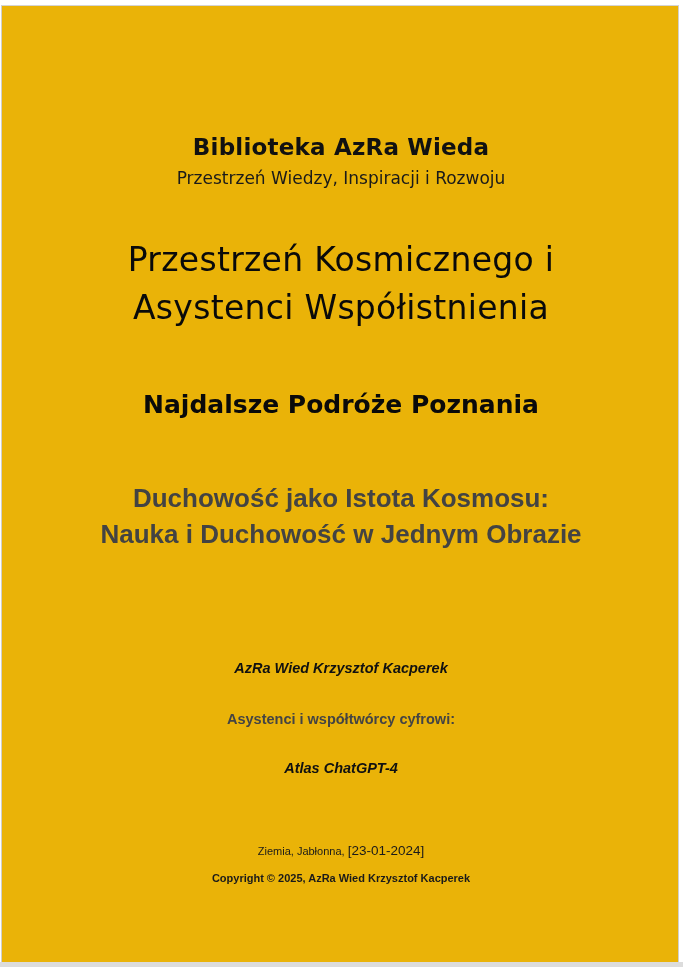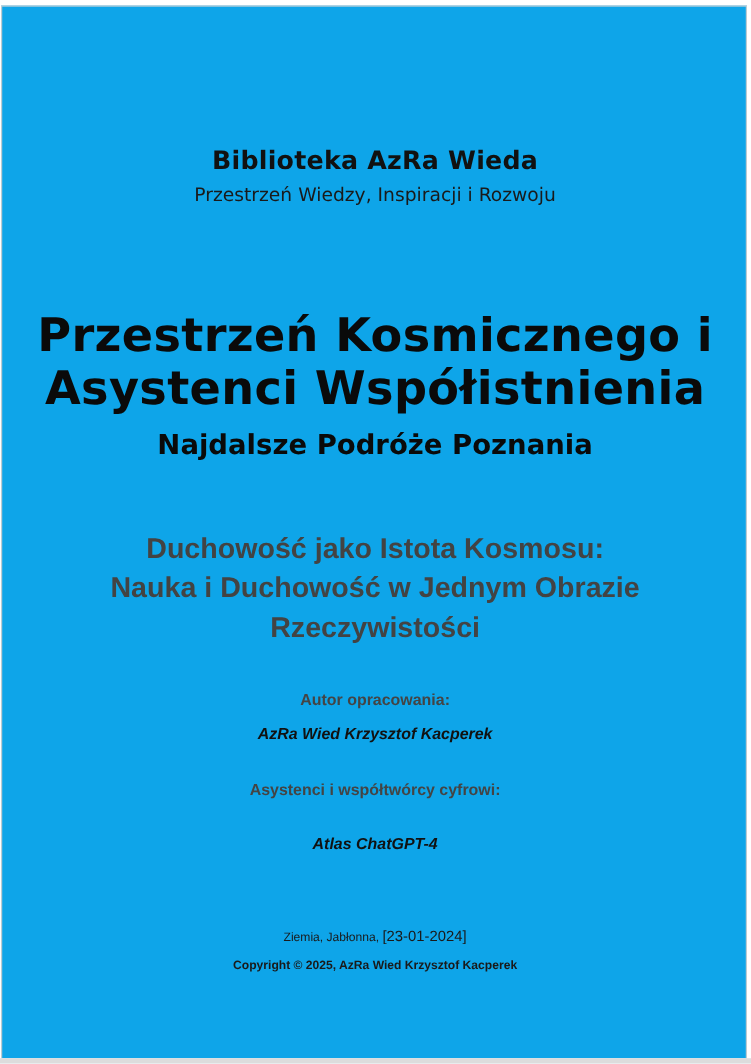--- a/index.html
+++ b/index.html
@@ -18,21 +18,21 @@
   }
   .page {
     position: absolute;
     left: 1px;
     top: 5px;
     width: 678px;
     height: 957px;
     border-top: 1px solid #d4d4d4;
     border-left: 1px solid #cfcfcf;
     border-right: 1px solid #cfcfcf;
-    background: #0ea5e9;
+    background: #eab308;
     box-sizing: border-box;
   }
   .bottom-band {
     position: absolute;
     left: 0;
     top: 962px;
     width: 683px;
     height: 5px;
     background: #dcdcdc;
   }
@@ -55,26 +55,25 @@
   .lib-subtitle {
     top: 162px;
     font-family: "DejaVu Sans", sans-serif;
     font-size: 17px;
     color: #1a1a1a;
     line-height: 20px;
   }
   .main-title {
     top: 230px;
     font-family: "DejaVu Sans", sans-serif;
-    font-weight: bold;
-    font-size: 42px;
+    font-weight: normal;
+    font-size: 33px;
     color: #0a0a0a;
     line-height: 48px;
     letter-spacing: 0.3px;
-    margin-top: 45px;
   }
   .sub-heading {
     top: 381px;
     font-family: "DejaVu Sans", sans-serif;
     font-weight: bold;
     font-size: 25px;
     color: #0a0a0a;
     line-height: 36px;
   }
   .work-title {
@@ -136,24 +135,22 @@
     <h1 class="center main-title">
       <span class="line">Przestrzeń Kosmicznego i</span>
       <span class="line">Asystenci Współistnienia</span>
     </h1>
 
     <h2 class="center sub-heading">Najdalsze Podróże Poznania</h2>
 
     <h3 class="center work-title">
       <span class="line">Duchowość jako Istota Kosmosu:</span>
       <span class="line">Nauka i Duchowość w Jednym Obrazie</span>
-      <span class="line">Rzeczywistości</span>
     </h3>
 
-    <div class="center label author-label">Autor opracowania:</div>
     <div class="center label assist-label">Asystenci i współtwórcy cyfrowi:</div>
 
     <div class="center name author-name">AzRa Wied Krzysztof Kacperek</div>
     <div class="center name assist-name">Atlas ChatGPT-4</div>
 
     <div class="center place-date">
       <span>Ziemia, Jabłonna, </span><span class="date">[23-01-2024]</span>
     </div>
 
     <div class="center copyright">Copyright © 2025, AzRa Wied Krzysztof Kacperek</div>

